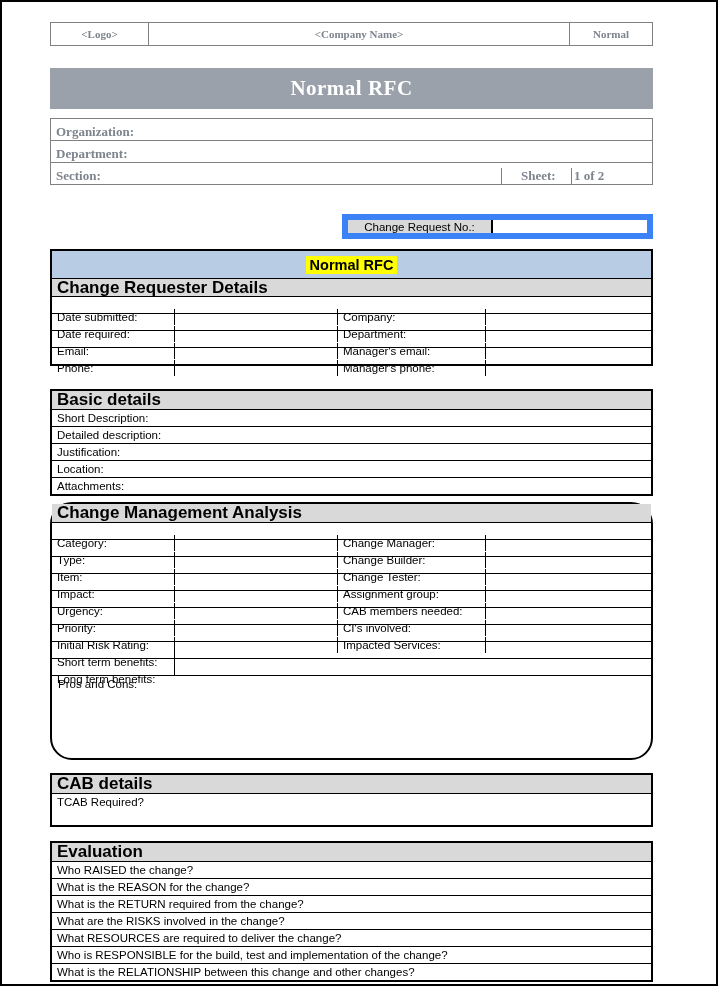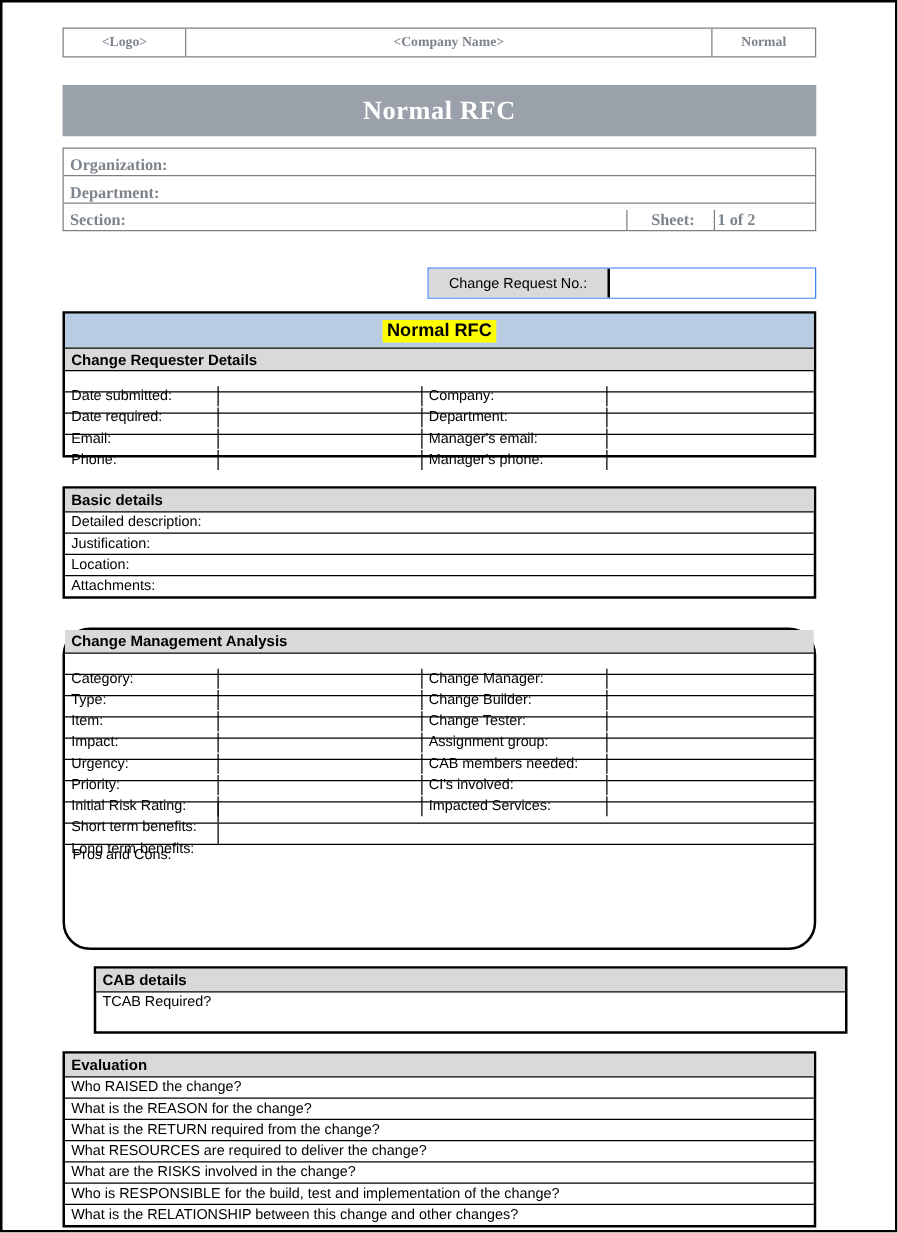--- a/index.html
+++ b/index.html
@@ -27,31 +27,31 @@
              color:#7d848d;font-size:13px;}
   .org-row{display:flex;height:21px;align-items:flex-end;}
   .org-row + .org-row{border-top:1px solid #808080;}
   .org-label{width:96px;padding-left:5px;box-sizing:border-box;display:flex;align-items:center;}
   .org-value{flex:1;border-left:1px solid #808080;}
   .org-sheet-label{width:70px;border-left:1px solid #808080;padding-left:19px;box-sizing:border-box;display:flex;align-items:center;}
   .org-sheet-value{width:81px;border-left:1px solid #808080;padding-left:2px;box-sizing:border-box;display:flex;align-items:center;}
 
   
   .crn{position:absolute;left:340px;top:212px;width:311px;height:25px;display:flex;
-       border:1px solid #3b82f6;box-sizing:border-box;font-size:11.5px;}
+       border:6px solid #3b82f6;box-sizing:border-box;font-size:11.5px;}
   .crn-label{width:145px;background:#d9d9d9;border-right:2px solid #000;box-sizing:border-box;
              display:flex;align-items:center;justify-content:center;}
   .crn-value{flex:1;background:#fff;}
 
   
   .ftable{position:absolute;left:48px;width:603px;border:2px solid #000;box-sizing:border-box;
           background:#fff;font-size:11.5px;}
   .ftitle{height:27px;background:#b8cce4;display:flex;align-items:center;justify-content:center;}
   .ftitle .hl{background:#ffff00;font-weight:bold;font-size:14.5px;padding:1px 4px;}
-  .fheading{height:18px;background:#d9d9d9;font-weight:bold;font-size:12px;line-height:18px;
+  .fheading{height:18px;background:#d9d9d9;font-weight:bold;font-size:17px;line-height:18px;
             padding-left:5px;box-sizing:border-box;}
   .ftitle + .fheading{border-top:1px solid #000;}
   .frow{display:flex;height:17px;border-top:1px solid #000;box-sizing:border-box;}
   .fc{box-sizing:border-box;line-height:16px;padding-left:5px;overflow:hidden;white-space:nowrap;height:100%;margin-top:12px;}
   .fc1{width:122px;}
   .fc2{width:163px;border-left:1px solid #000;}
   .fc3{width:148px;border-left:1px solid #000;}
   .fc4{flex:1;border-left:1px solid #000;}
   .ffull-value{flex:1;border-left:1px solid #000;}
   .ftext-row{height:17px;border-top:1px solid #000;line-height:16px;padding-left:5px;box-sizing:border-box;}
@@ -123,20 +123,21 @@
     <div class="frow">
       <div class="fc fc1">Phone:</div>
       <div class="fc fc2"></div>
       <div class="fc fc3">Manager's phone:</div>
       <div class="fc fc4"></div>
     </div>
   </div>
 
   <div class="ftable" style="top:387px;">
     <div class="fheading">Basic details</div>
+    <div class="ftext-row"><span>Short Description:</span></div>
     <div class="ftext-row"><span>Detailed description:</span></div>
     <div class="ftext-row"><span>Justification:</span></div>
     <div class="ftext-row"><span>Location:</span></div>
     <div class="ftext-row"><span>Attachments:</span></div>
   </div>
 
   <div class="ftable" style="top:500px;border-radius:22px;">
     <div class="fheading">Change Management Analysis</div>
 
     <div class="frow">
@@ -189,31 +190,31 @@
     <div class="frow">
       <div class="fc fc1">Long term benefits:</div>
       <div class="ffull-value"></div>
     </div>
 
     <div class="fnotes">
       <span>Pros and Cons:</span>
     </div>
   </div>
 
-  <div class="ftable" style="top:771px;margin-left:25px;">
+  <div class="ftable" style="top:771px;">
     <div class="fheading">CAB details</div>
     <div class="cab-box">
       <div class="cab-line">TCAB Required?</div>
     </div>
   </div>
 
   <div class="ftable" style="top:839px;">
     <div class="fheading">Evaluation</div>
     <div class="ftext-row"><span>Who RAISED the change?</span></div>
     <div class="ftext-row"><span>What is the REASON for the change?</span></div>
     <div class="ftext-row"><span>What is the RETURN required from the change?</span></div>
+    <div class="ftext-row"><span>What are the RISKS involved in the change?</span></div>
     <div class="ftext-row"><span>What RESOURCES are required to deliver the change?</span></div>
-    <div class="ftext-row"><span>What are the RISKS involved in the change?</span></div>
     <div class="ftext-row"><span>Who is RESPONSIBLE for the build, test and implementation of the change?</span></div>
     <div class="ftext-row"><span>What is the RELATIONSHIP between this change and other changes?</span></div>
   </div>
 
 </div>
 
 </body></html>

